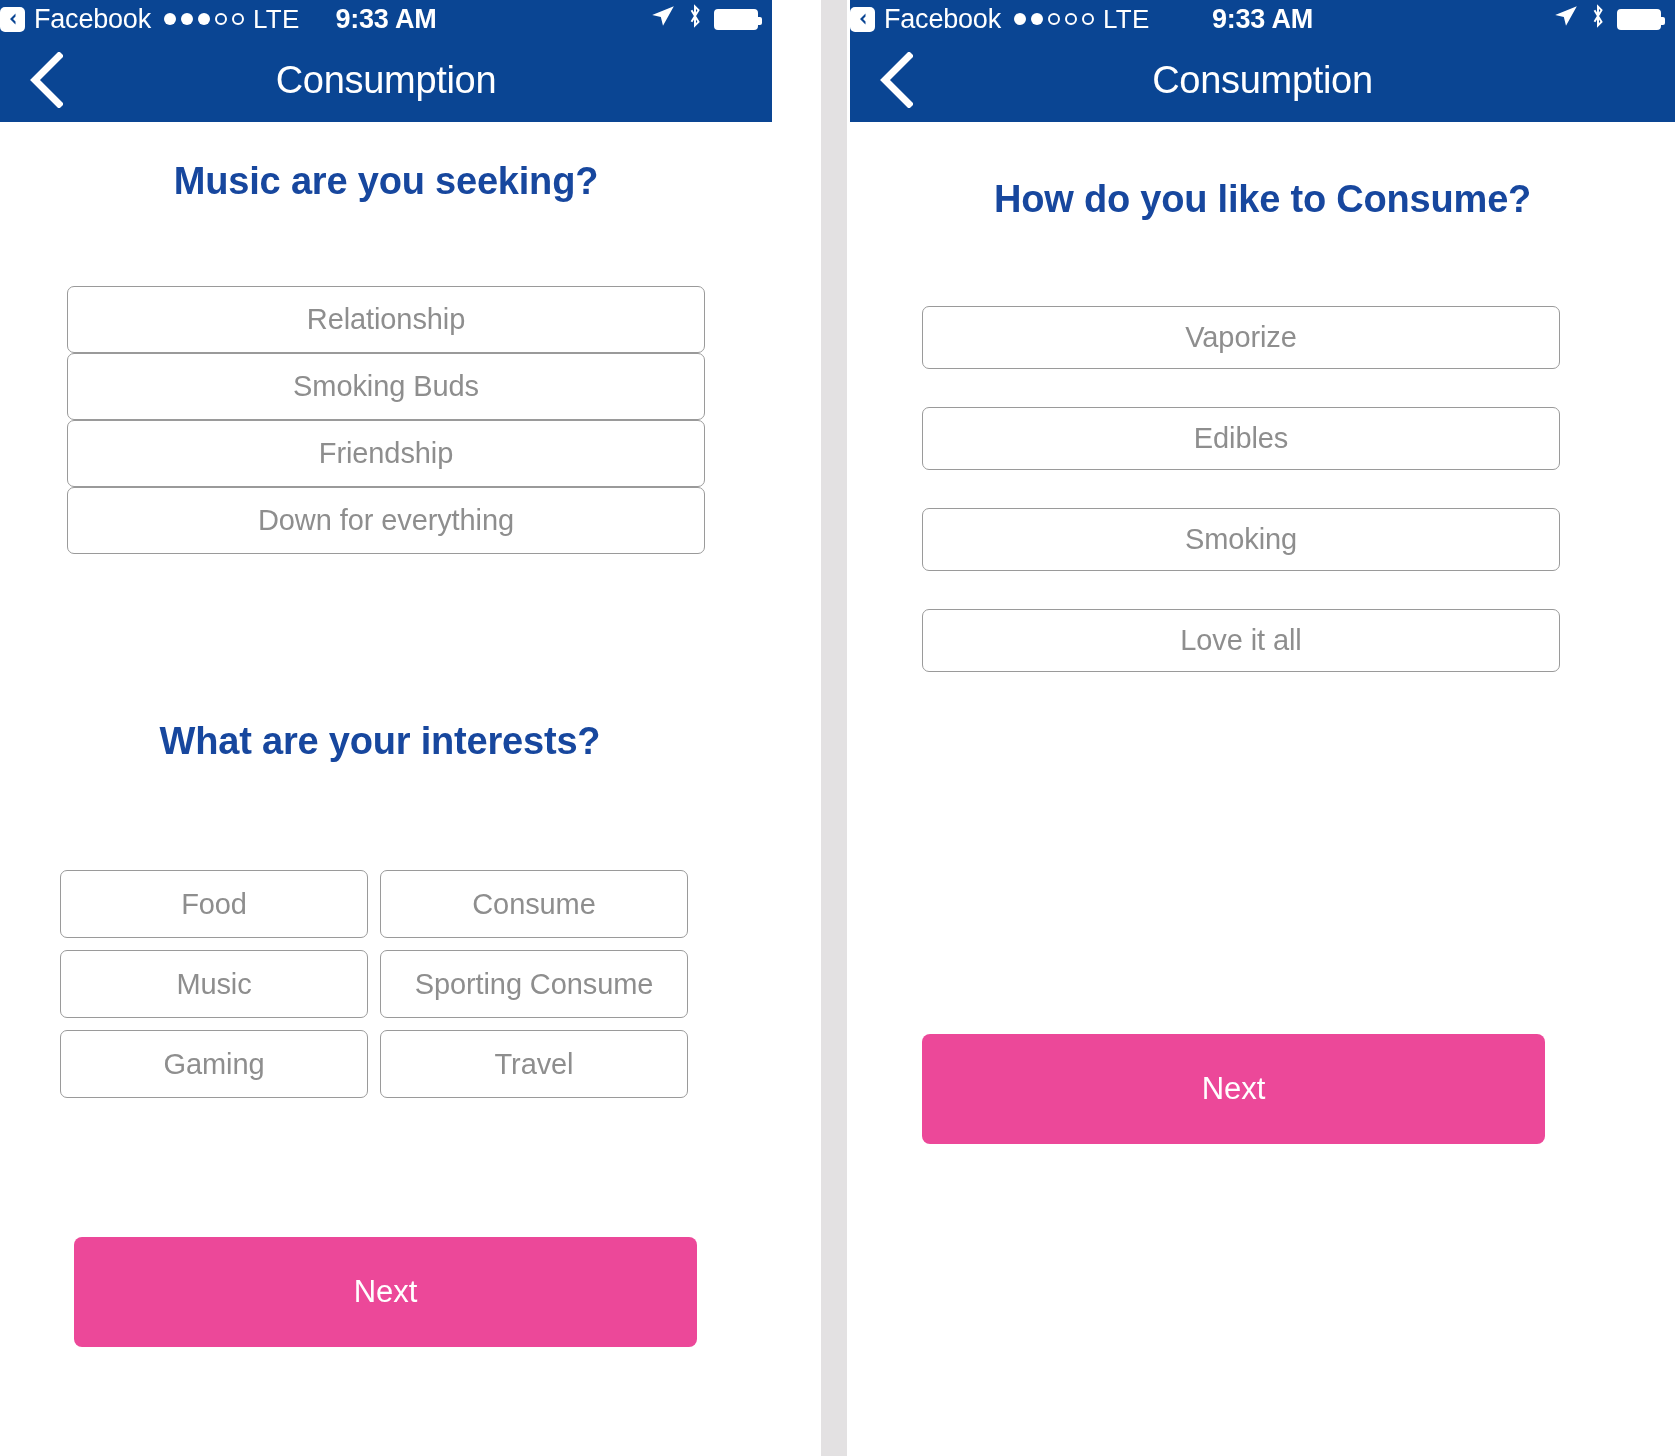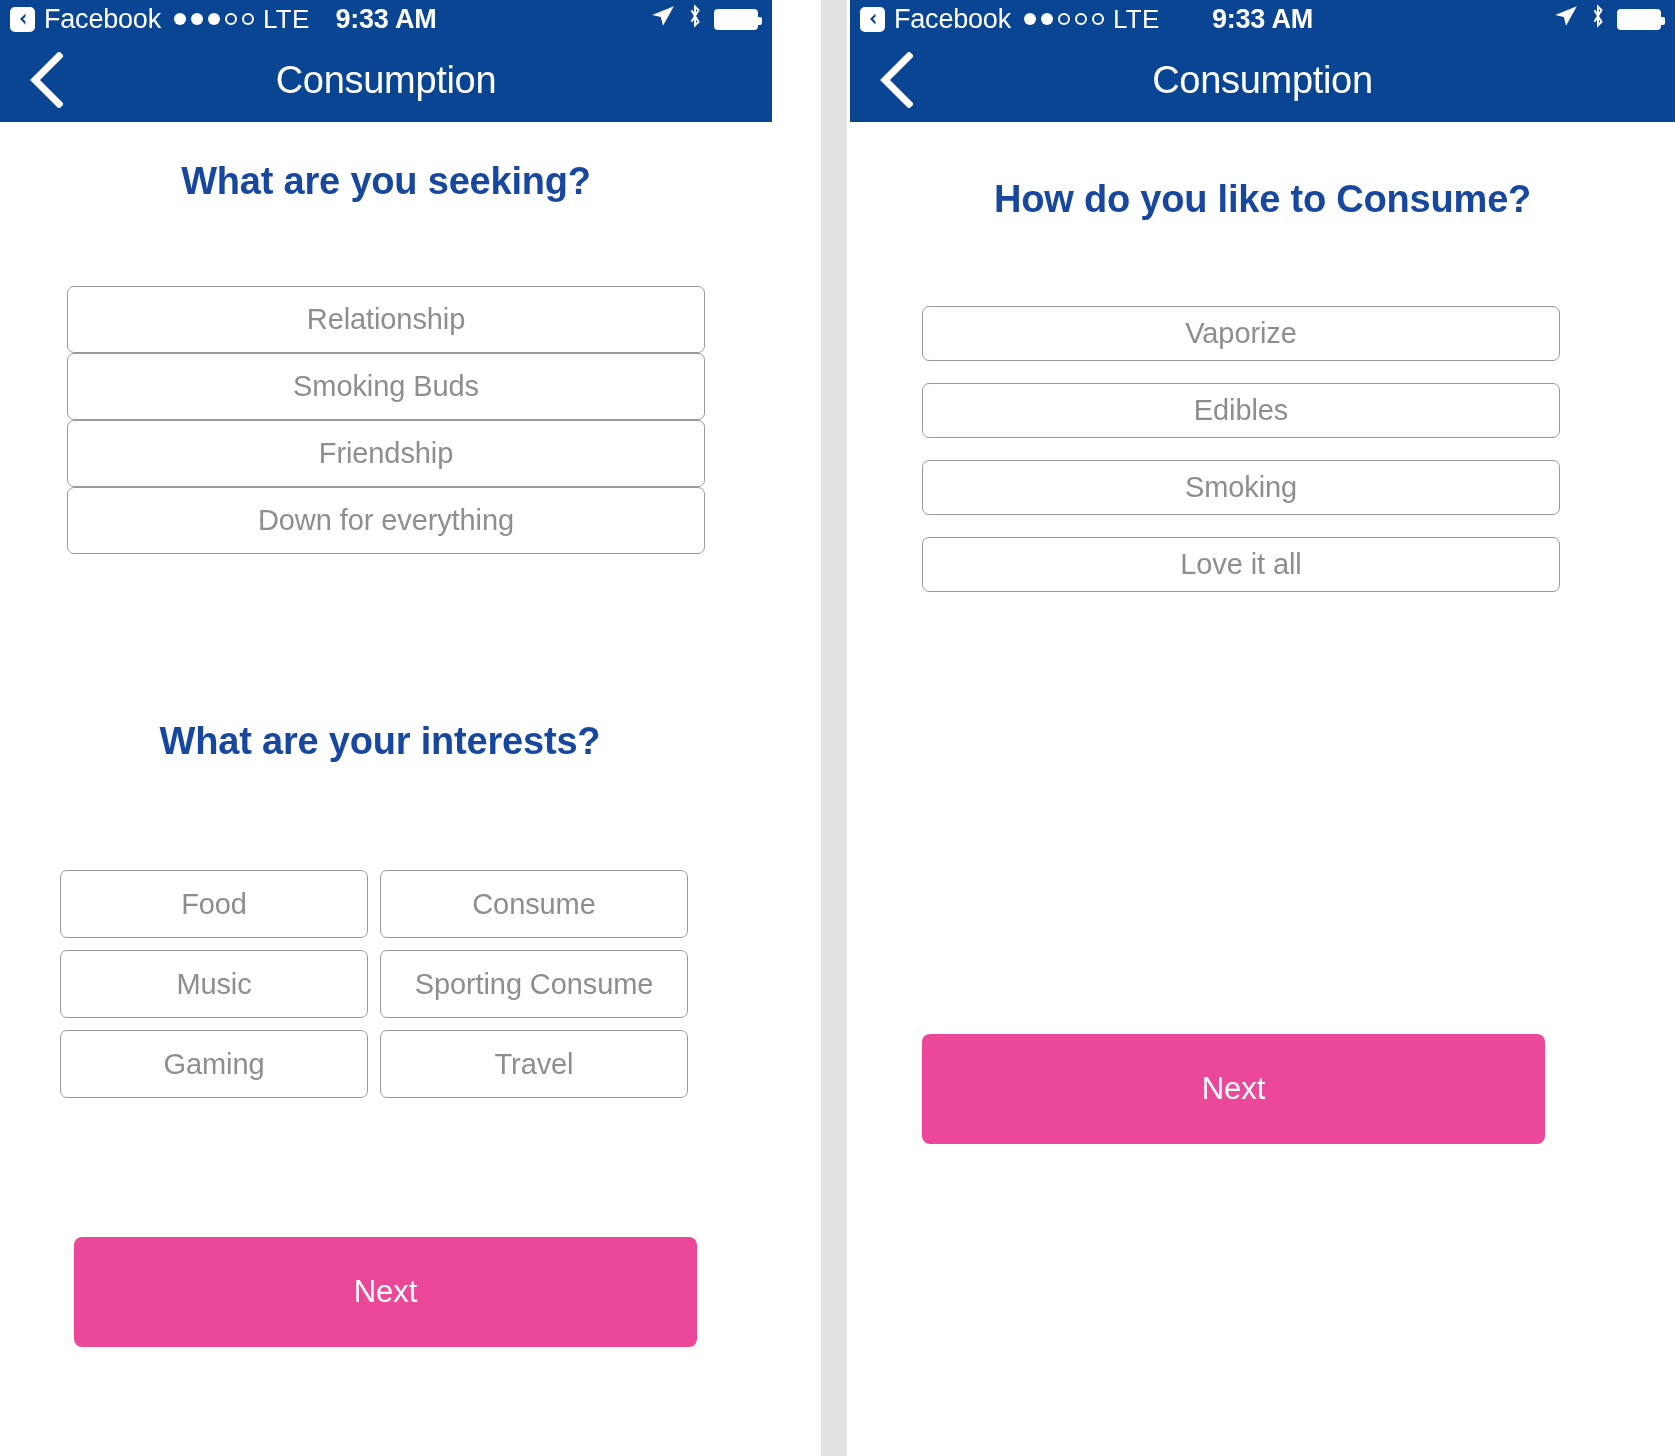--- a/index.html
+++ b/index.html
@@ -39,21 +39,21 @@
   }
   .phone.right { width: 825px; }
 
   
   .statusbar {
     height: 38px;
     background: #0a4593;
     color: #ffffff;
     display: flex;
     align-items: center;
-    padding: 0 14px 0 10px;
+    padding: 0 14px 0 0;
     font-size: 26px;
     position: relative;
     flex: 0 0 38px;
   }
   .sb-left {
     display: flex;
     align-items: center;
     gap: 9px;
   }
   .fb-badge {
@@ -194,21 +194,21 @@
     position: absolute;
     left: 74px;
     top: 1115px;
     width: 623px;
     height: 110px;
   }
 
   
   .r-title1 { position: absolute; left: 0; right: 0; top: 56px; }
   .r-consume { position: absolute; left: 72px; top: 184px; width: 638px; }
-  .r-consume .opt-btn { height: 55px; margin-bottom: 22px; }
+  .r-consume .opt-btn { height: 63px; margin-bottom: 38px; }
 
   .r-next {
     position: absolute;
     left: 72px;
     top: 912px;
     width: 623px;
     height: 110px;
   }
 </style>
 </head>
@@ -255,21 +255,21 @@
       <span class="back-btn">
         <svg width="34" height="56" viewBox="0 0 34 56" aria-hidden="true">
           <path d="M30 4 L6 28 L30 52" stroke="#ffffff" stroke-width="7" fill="none" stroke-linecap="square" stroke-linejoin="miter"></path>
         </svg>
       </span>
       <div class="nav-title">Consumption</div>
     </div>
 
     <div class="content">
 
-      <div class="section-title l-title1">What are you seeking?</div>
+      <div class="section-title l-title1">Music are you seeking?</div>
 
       <div class="l-seek">
         <div class="opt-btn">Relationship</div>
         <div class="opt-btn">Smoking Buds</div>
         <div class="opt-btn">Friendship</div>
         <div class="opt-btn">Down for everything</div>
       </div>
 
       <div class="section-title l-title2">What are your interests?</div>
 

